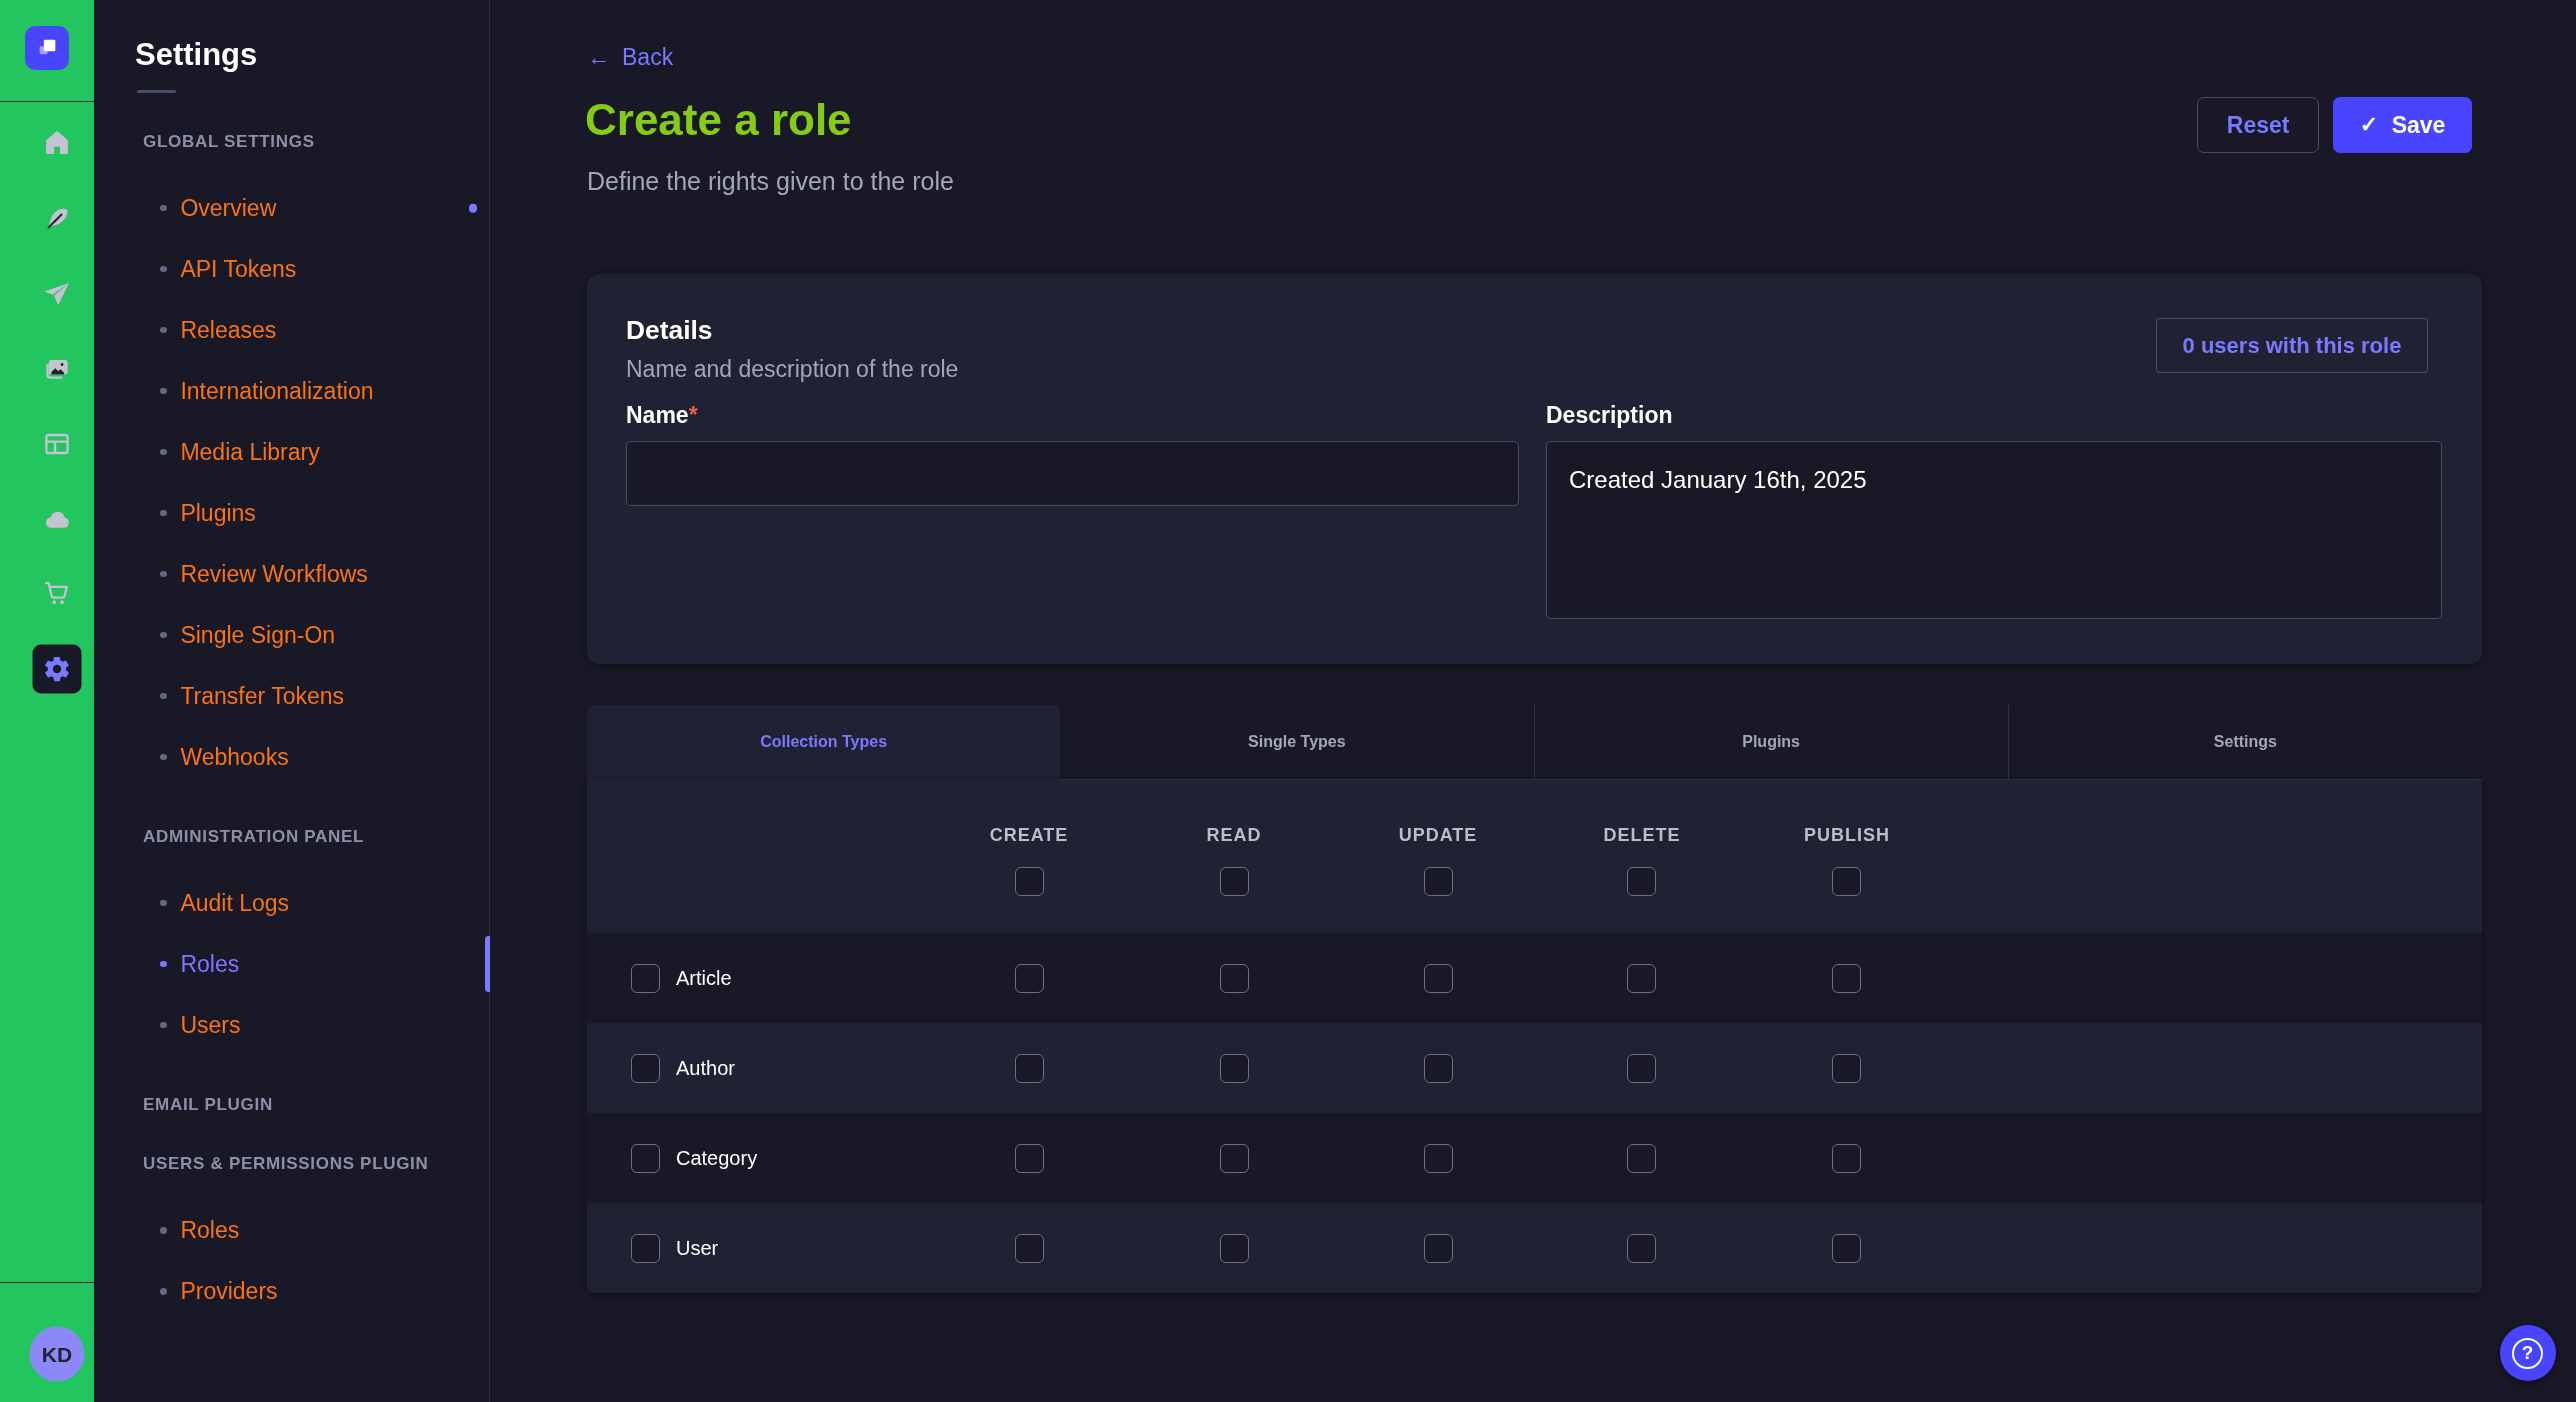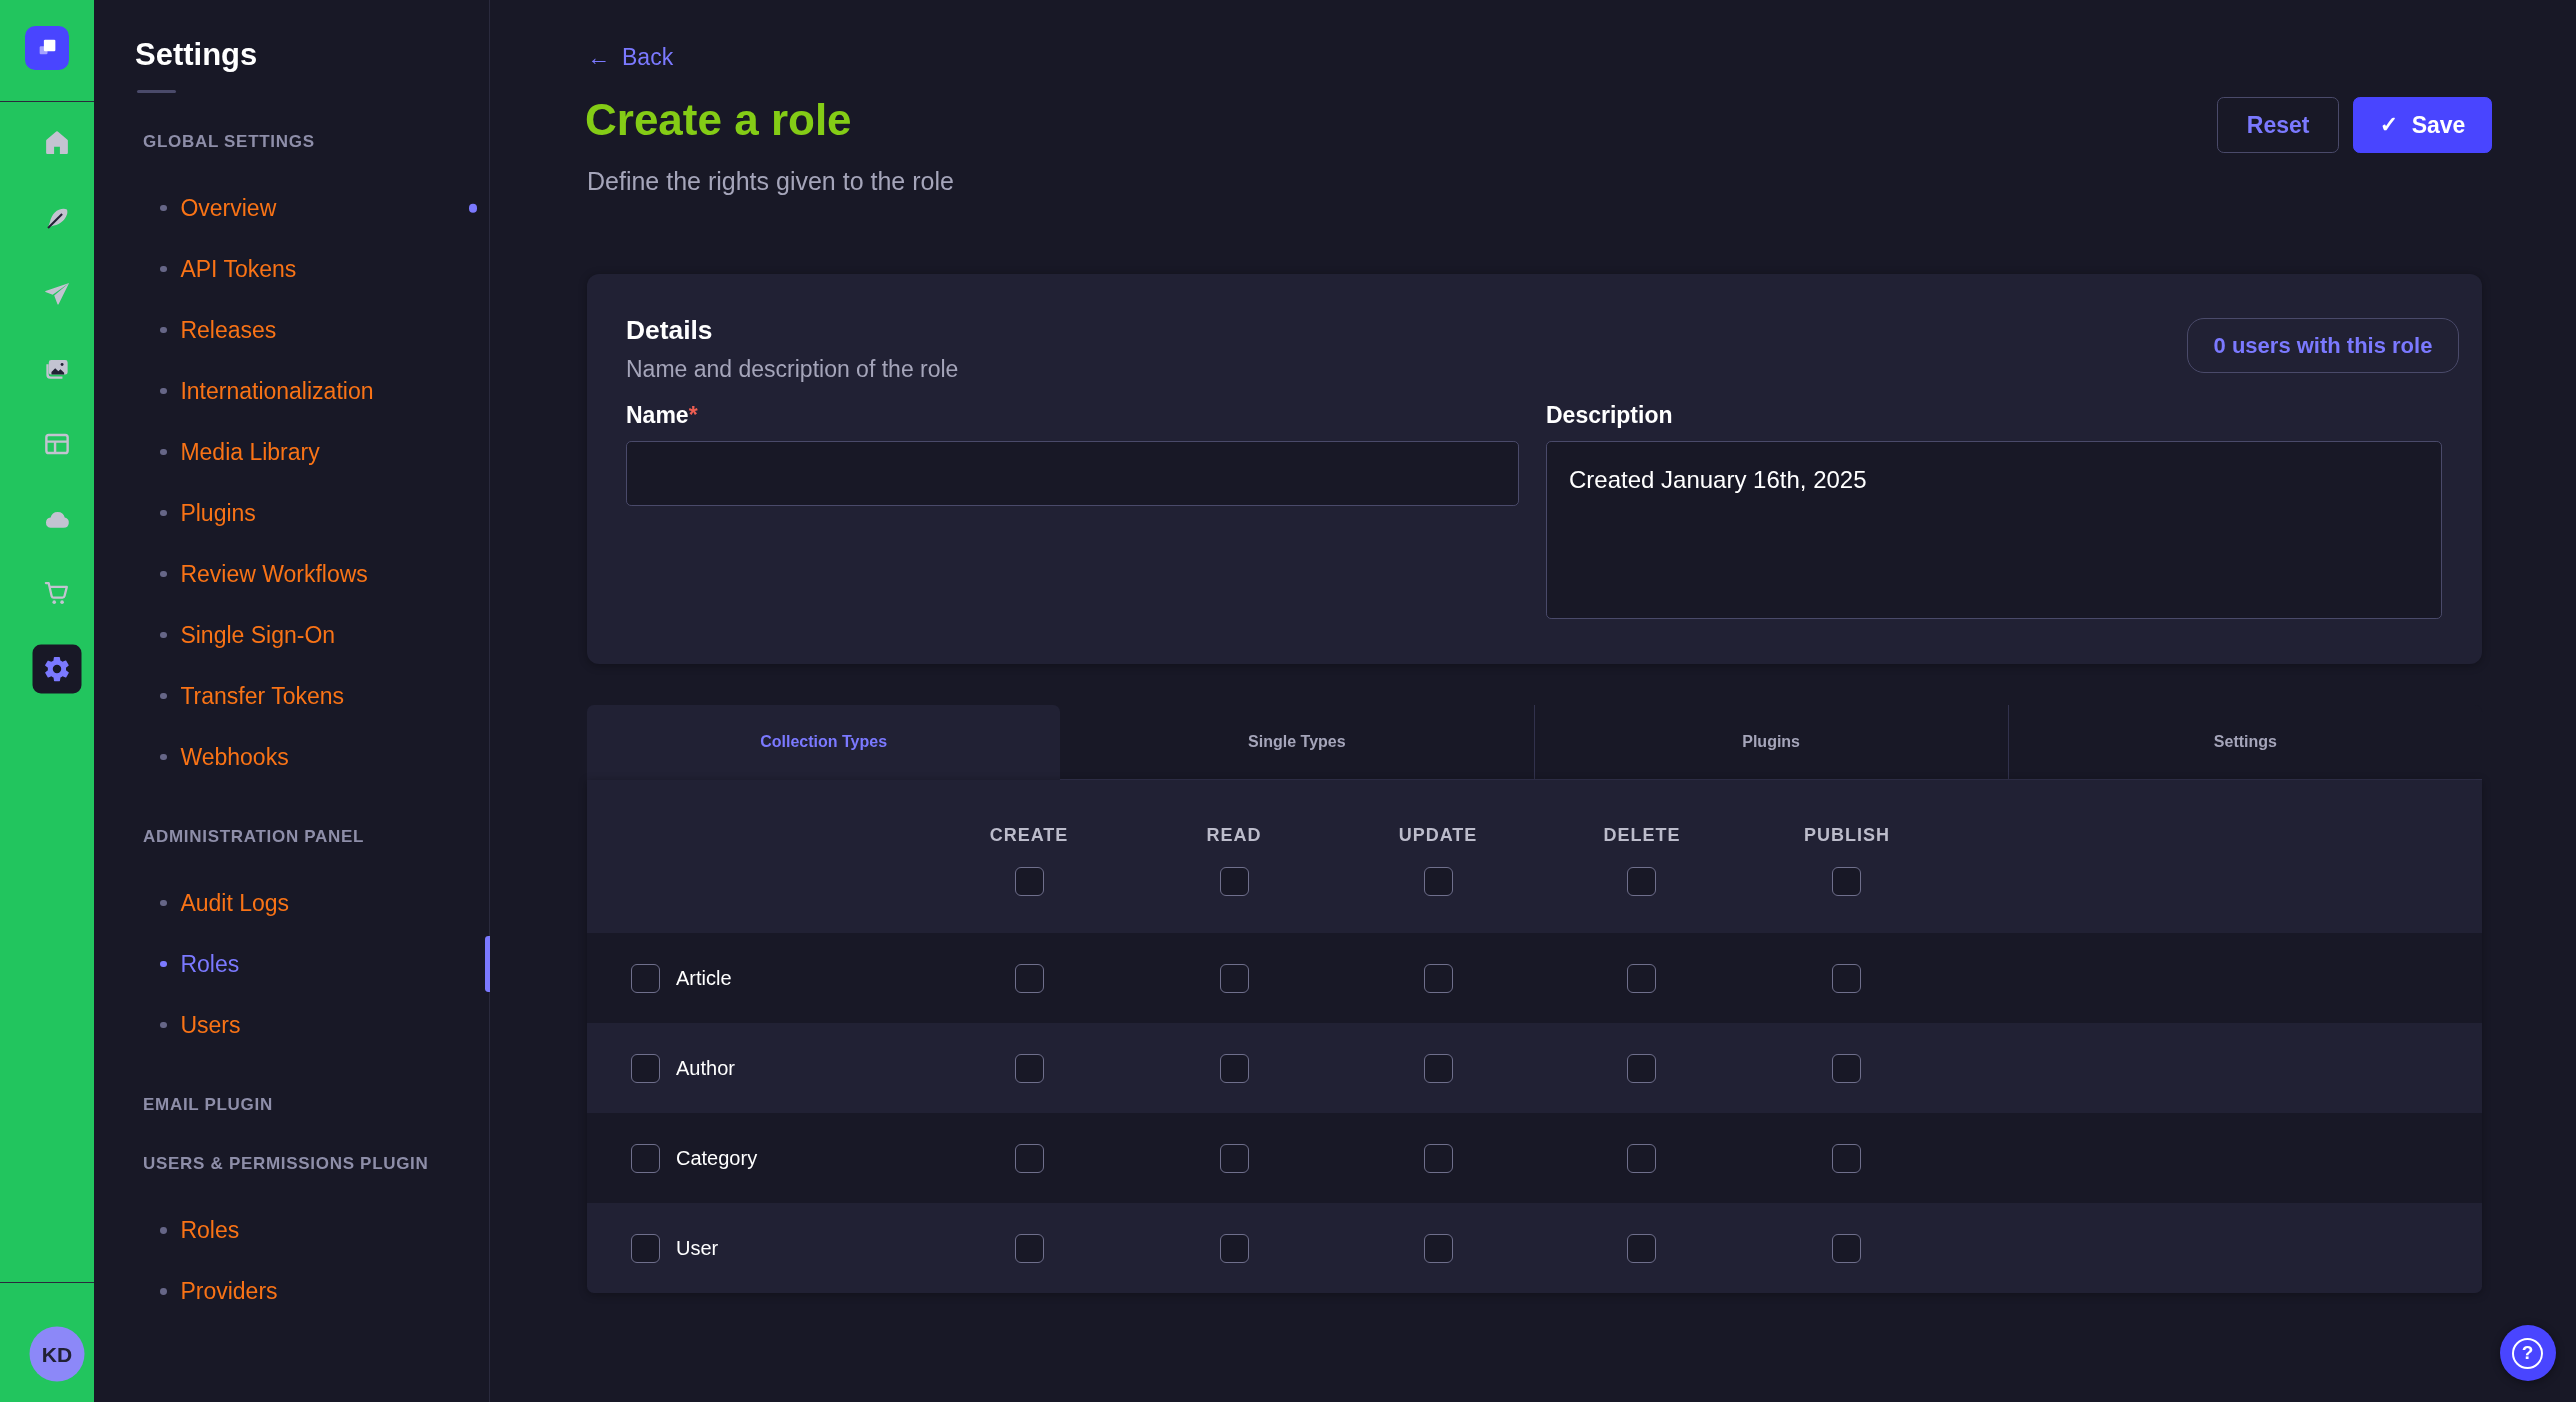--- a/index.html
+++ b/index.html
@@ -57,36 +57,36 @@
   .active-indicator { position:absolute; right:-0.9px; top:2.6px; width:5.1px; height:56px; border-radius:3.4px 0 0 3.4px; background:#7b79ff; }
   
   .main { position:absolute; left:490px; top:0; right:0; bottom:0; background:#181826; }
   .back-link {
     position:absolute; left:97px; top:44px; display:flex; align-items:center; gap:12px;
     background:none; border:none; cursor:pointer; color:#7b79ff; font-size:23px; font-weight:500;
     font-family:"Liberation Sans", sans-serif;
   }
   .page-title { position:absolute; left:95px; top:95px; font-size:44px; font-weight:700; color:#84cc16; }
   .page-subtitle { position:absolute; left:97px; top:167px; font-size:25px; color:#a5a5ba; }
-  .header-actions { position:absolute; top:97px; right:84px; display:flex; gap:13.6px; }
+  .header-actions { position:absolute; top:97px; right:104px; display:flex; gap:13.6px; }
   .btn { height:56px; border-radius:6.8px; font-size:23px; font-weight:700; cursor:pointer;
          display:flex; align-items:center; justify-content:center; font-family:"Liberation Sans", sans-serif; }
   .btn-reset { padding:0 29px; background:transparent; border:0.9px solid #4a4a6a; color:#7b79ff; }
   .btn-save { padding:0 25.6px; background:#4945ff; border:0.9px solid #4945ff; color:#fff; gap:13.6px; }
   .btn-save .check { font-size:22px; font-weight:700; }
   
   .details-card {
     position:absolute; left:97px; top:267px; width:1895px; height:390px;
     background:#212134; border-radius:12px; box-shadow:0 1.7px 8.5px rgba(0,0,0,.3);margin-top:7px;
   }
   .details-title { position:absolute; left:39px; top:41px; font-size:26.4px; font-weight:700; color:#fff; }
   .details-subtitle { position:absolute; left:39px; top:82px; font-size:23px; color:#a5a5ba; }
   .users-role-btn {
-    position:absolute; right:23px; top:44px; height:55px; padding:0 25.6px;
-    background:transparent; border:0.9px solid #4a4a6a; border-radius:17px;
+    position:absolute; right:54px; top:44px; height:55px; padding:0 25.6px;
+    background:transparent; border:0.9px solid #4a4a6a; border-radius:3px;
     color:#7b79ff; font-size:22px; font-weight:700; cursor:pointer; font-family:"Liberation Sans", sans-serif;
   }
   .field { position:absolute; top:128px; }
   .field-name { left:39px; width:893px; }
   .field-desc { left:959px; width:896px; }
   .field-label { display:block; font-size:23px; font-weight:700; color:#fff; margin-bottom:12px; }
   .req { color:#ee5e52; }
   .text-input {
     width:100%; height:65px; background:#181826; border:0.9px solid #4a4a6a; border-radius:5.1px;
     color:#fff; font-size:24px; padding:0 22px; font-family:"Liberation Sans", sans-serif; outline:none;

